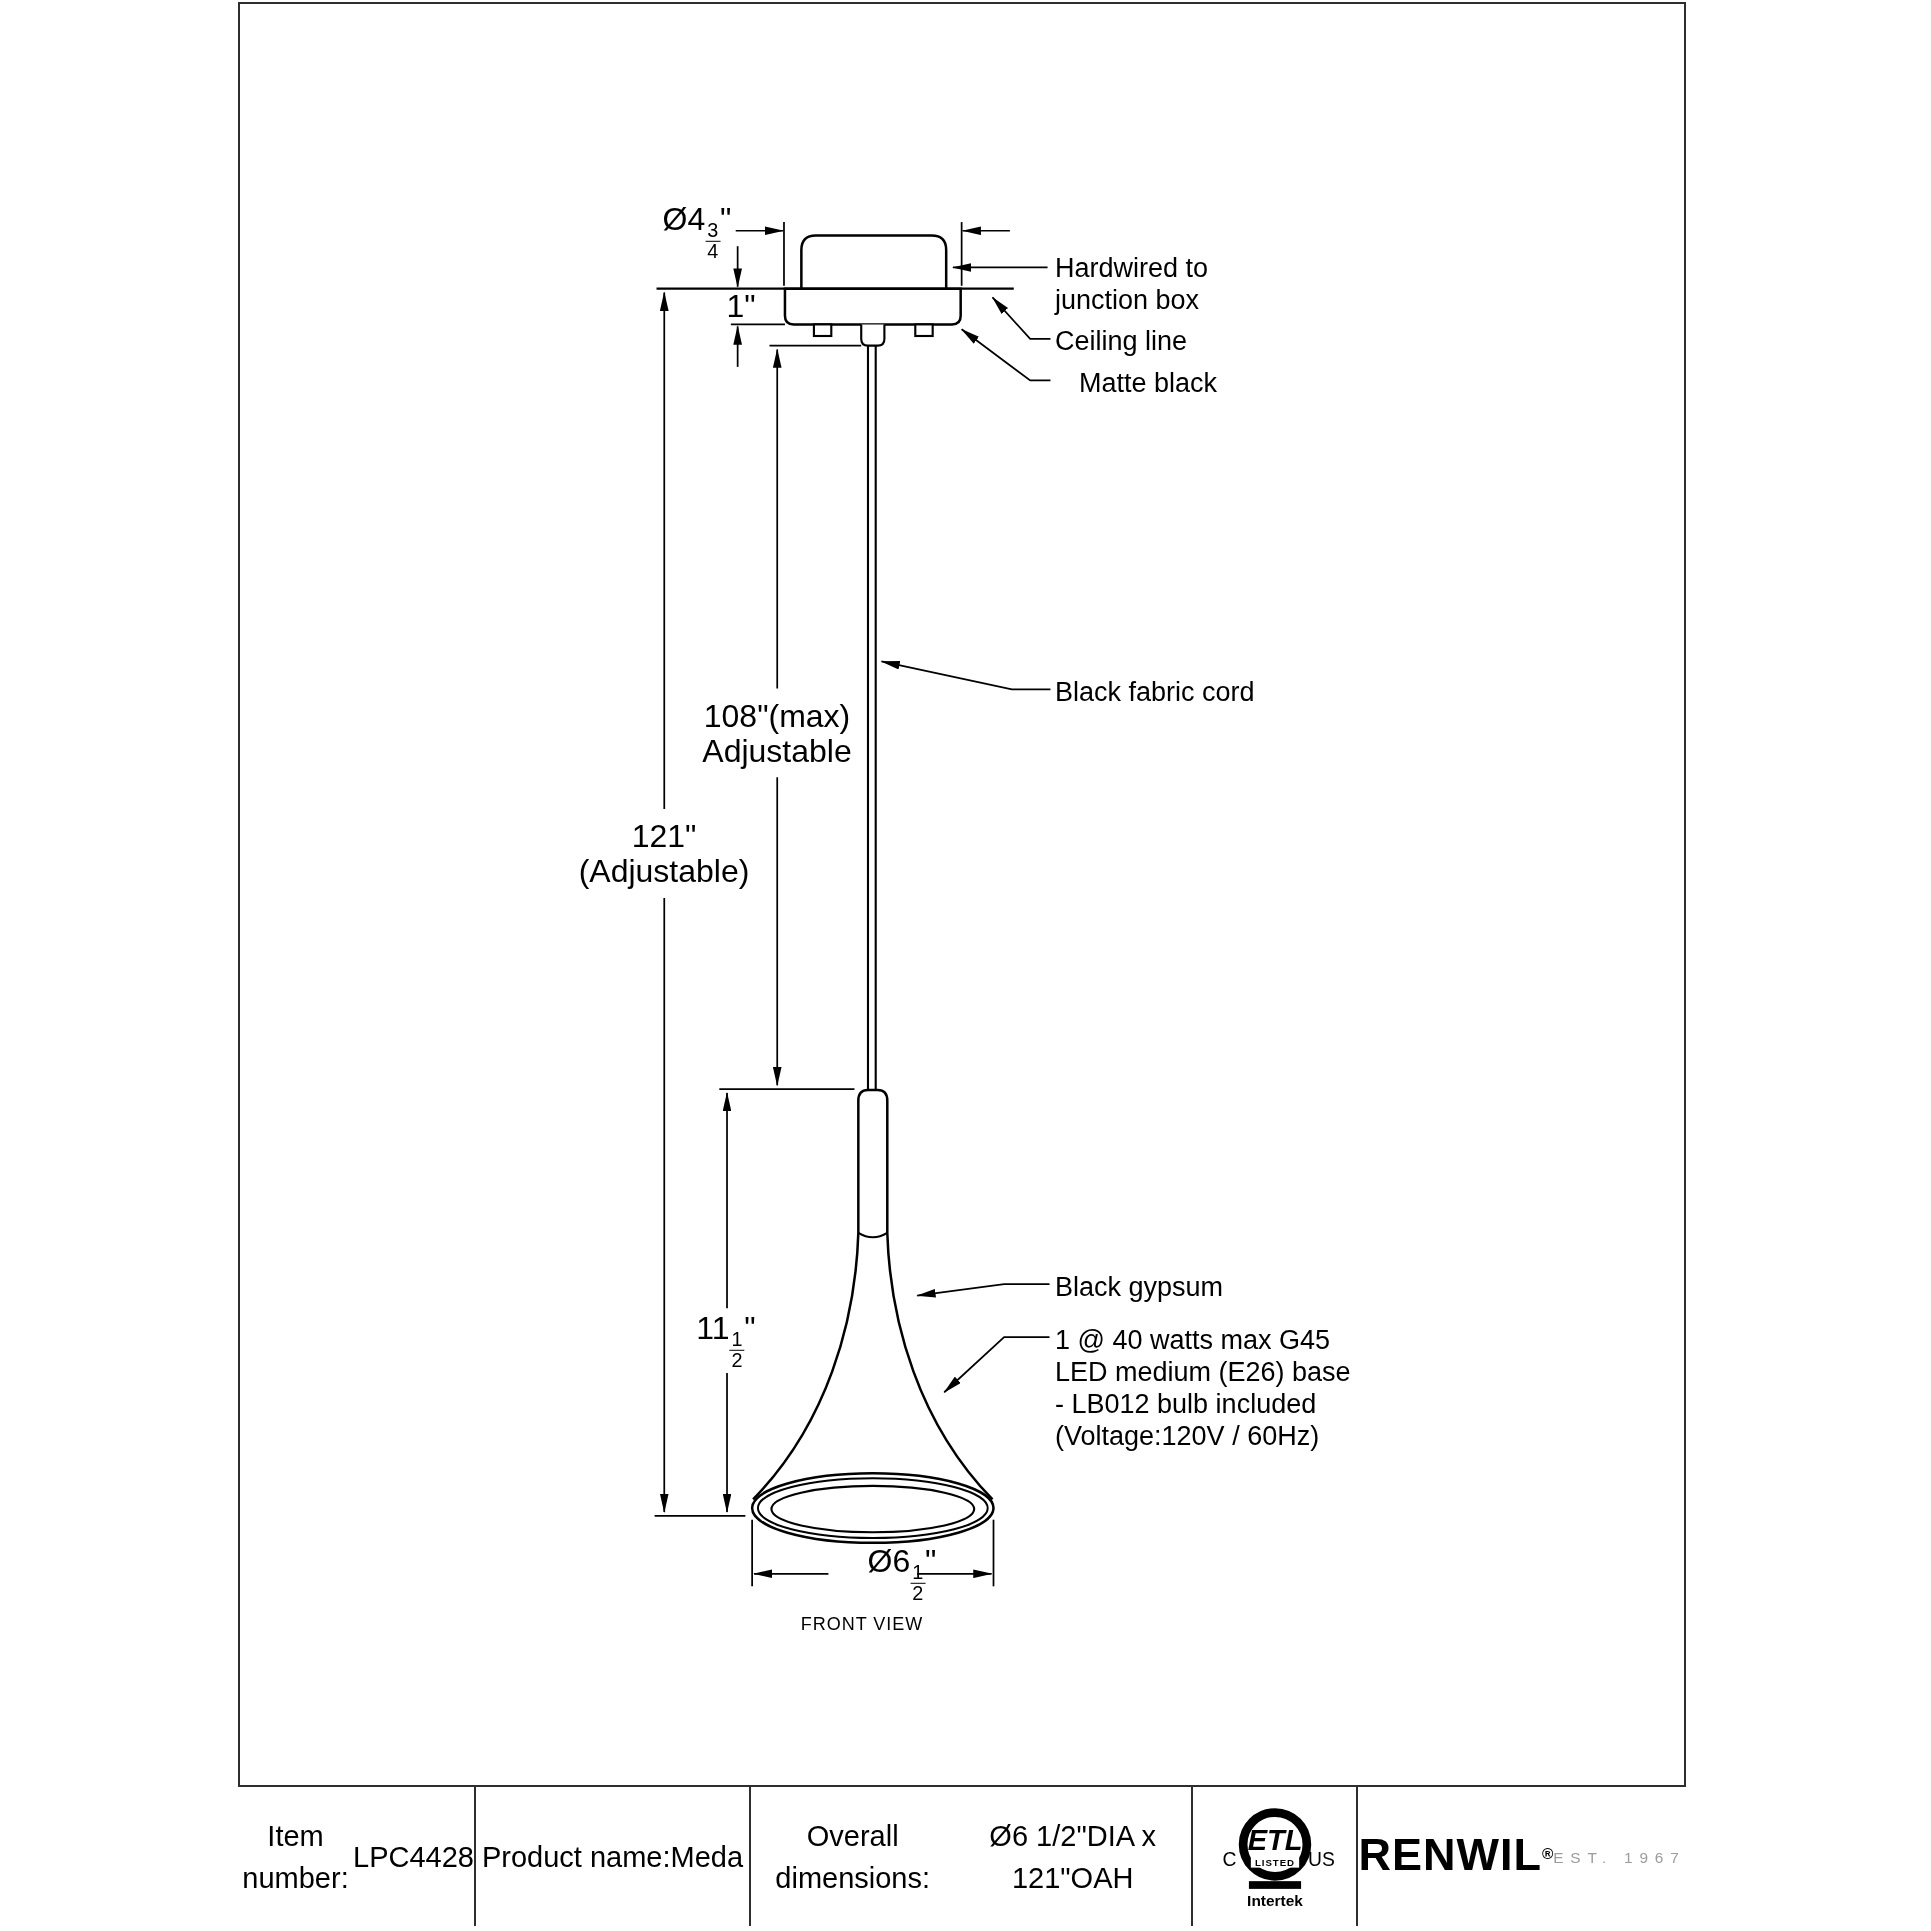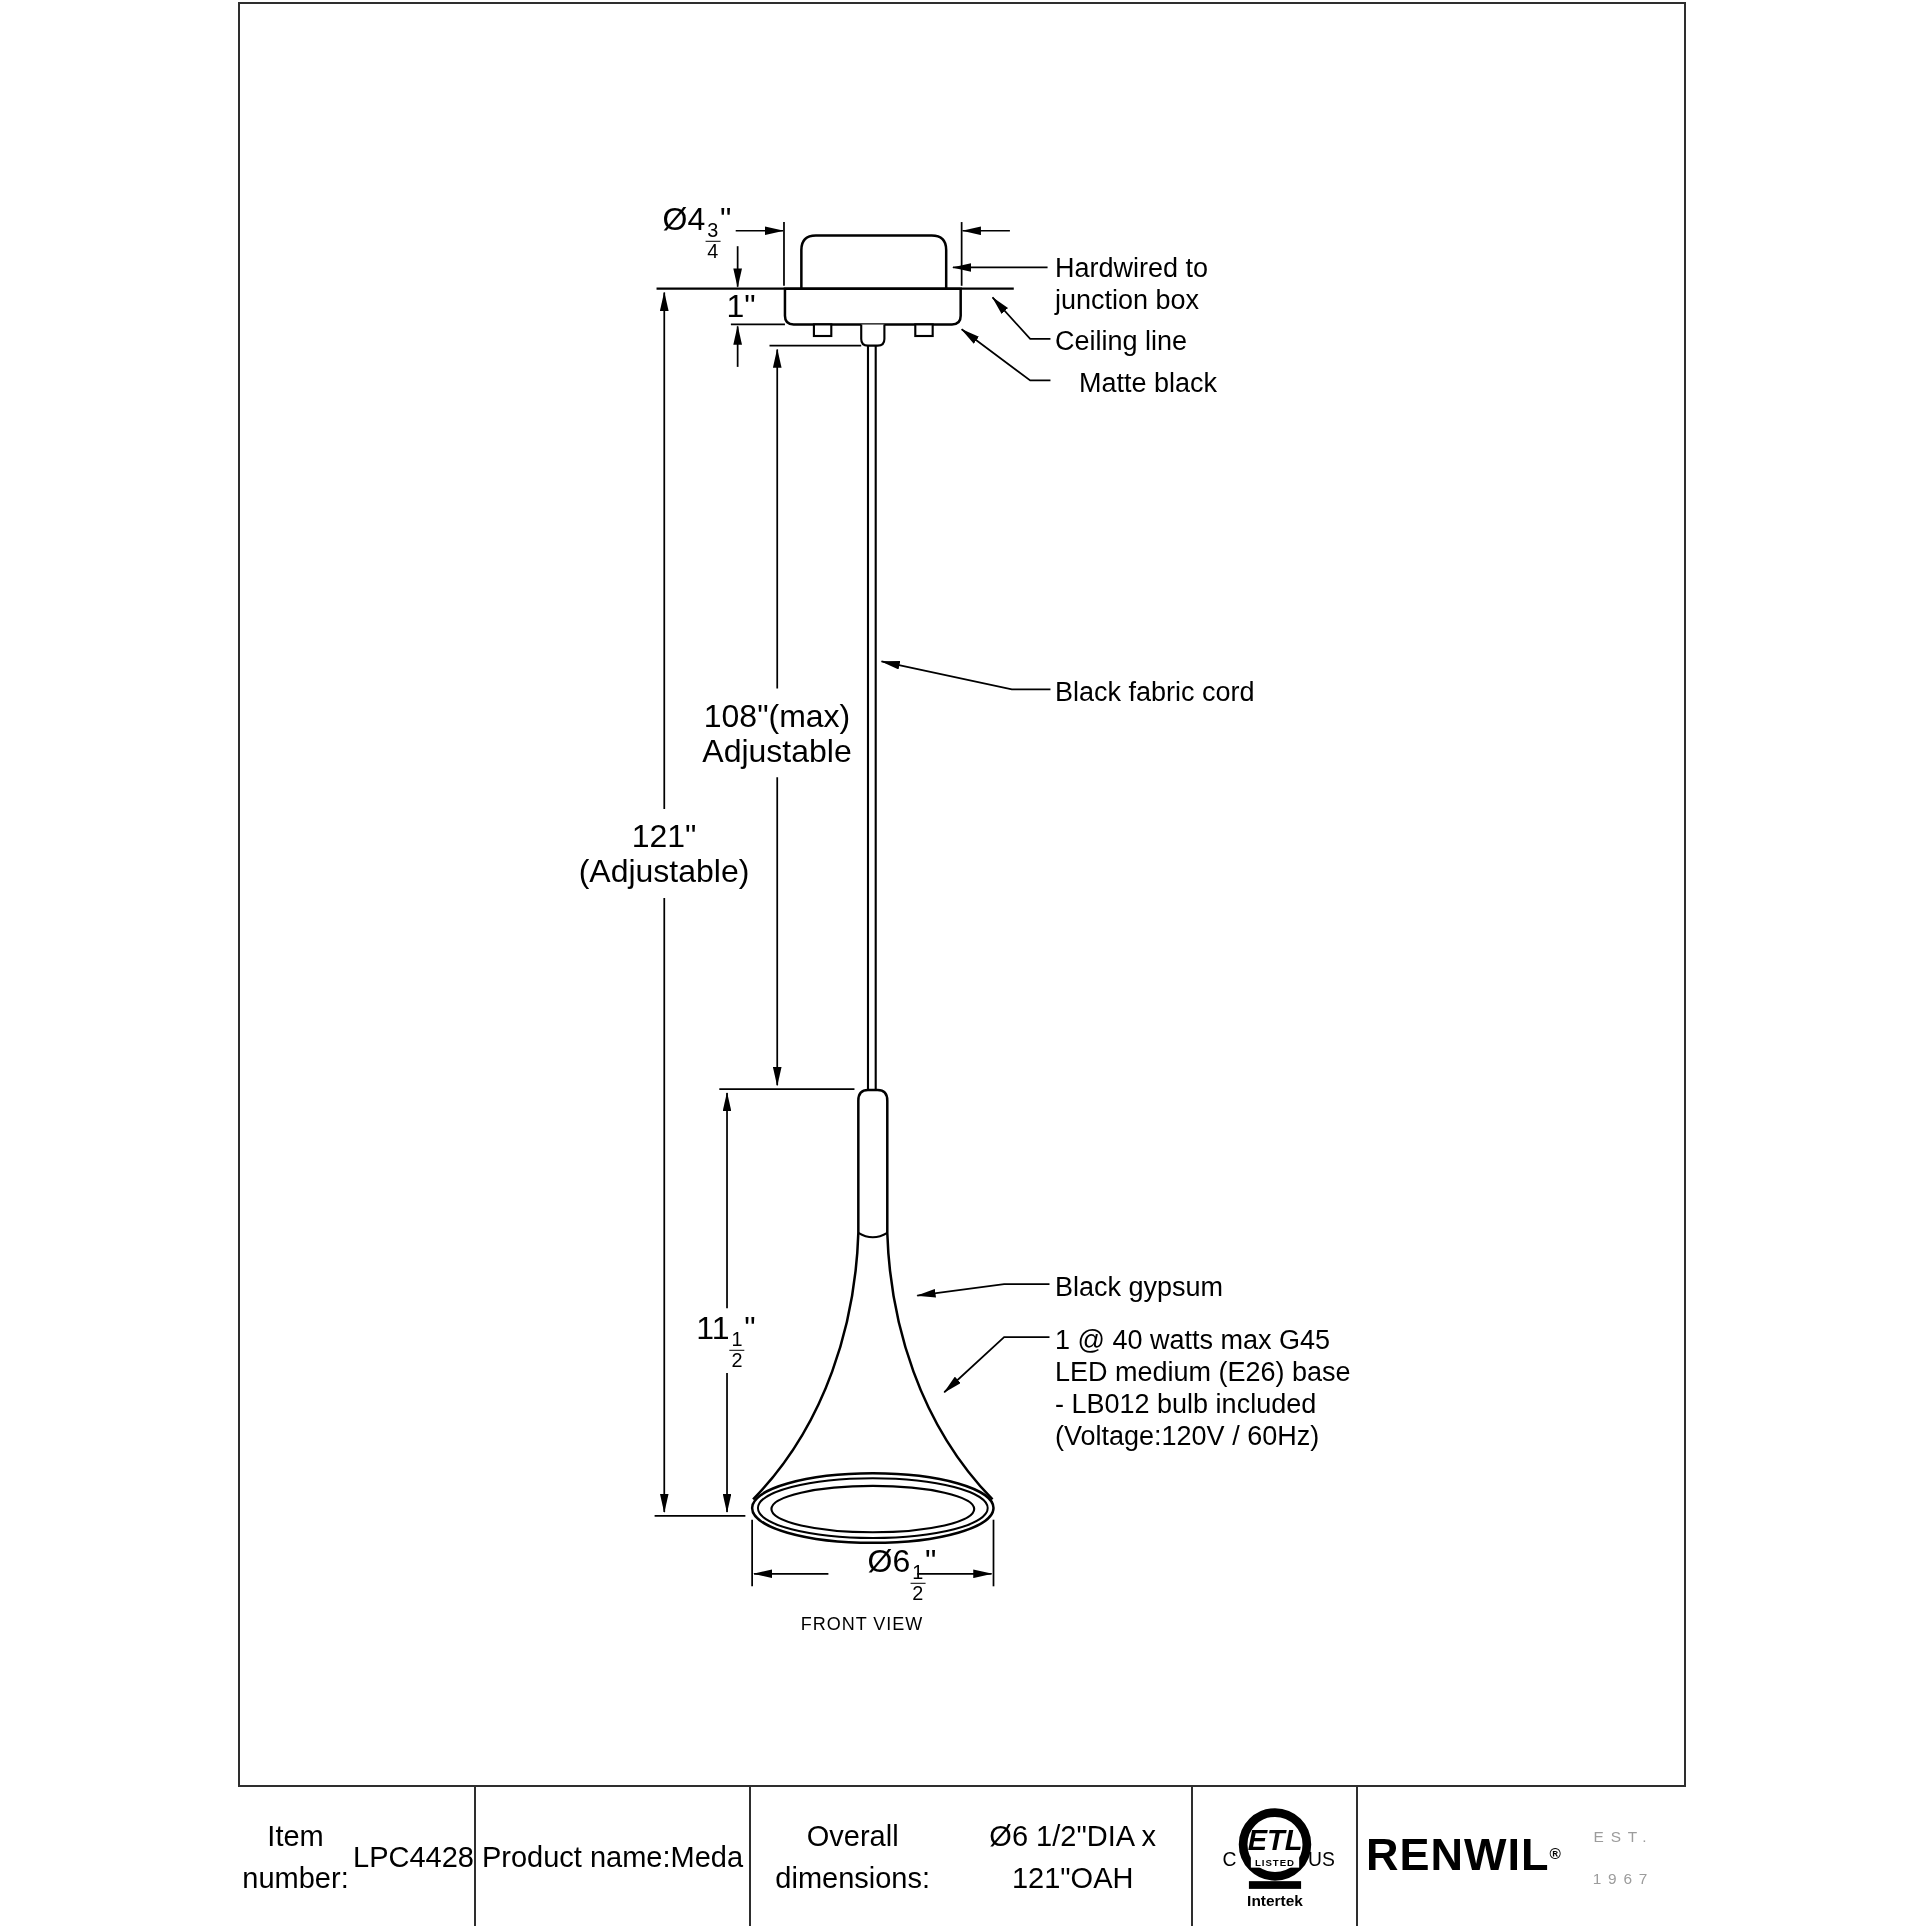--- a/index.html
+++ b/index.html
@@ -13,21 +13,21 @@
   .ctr{transform:translate(-50%,-50%);text-align:left;}
   .ctx{transform:translateX(-50%);text-align:center;}
   .frac{display:inline-flex;flex-direction:column;align-items:center;vertical-align:-0.34em;line-height:1.0;font-size:0.62em;}
   .frac .fn{border-bottom:1.9px solid #000;padding:0 1.9px;}
   .frac .fd{padding:0 1.9px;}
   .front-view{font-size:18px;letter-spacing:1px;}
   
   .footer{position:absolute;left:238px;top:1785px;width:1448px;height:141px;border-top:2.9px solid #2e2e2e;box-sizing:border-box;display:flex;background:#fff;}
   .fcell{box-sizing:border-box;border-right:2.9px solid #2e2e2e;display:flex;flex-direction:row;align-items:center;justify-content:center;font-size:29px;line-height:42px;text-align:center;}
   .fcell:last-child{border-right:none;}
-  .c1{width:238px;} .c2{width:275px;} .c3{width:442px;} .c4{width:165px;} .c5{flex:1;padding-left:8px;}
+  .c1{width:238px;} .c2{width:275px;} .c3{width:442px;} .c4{width:165px;} .c5{flex:1;}
   .brand-name{font-size:45px;font-weight:900;letter-spacing:1px;line-height:42px;}
   .brand-reg{font-size:15.4px;vertical-align:super;font-weight:700;}
   .brand-est{font-size:15.4px;letter-spacing:6.8px;color:#9c9c9c;font-weight:500;margin-top:3.9px;}
 </style>
 </head>
 <body>
 
 <div class="stage">
   <div class="page-border"></div>
 

